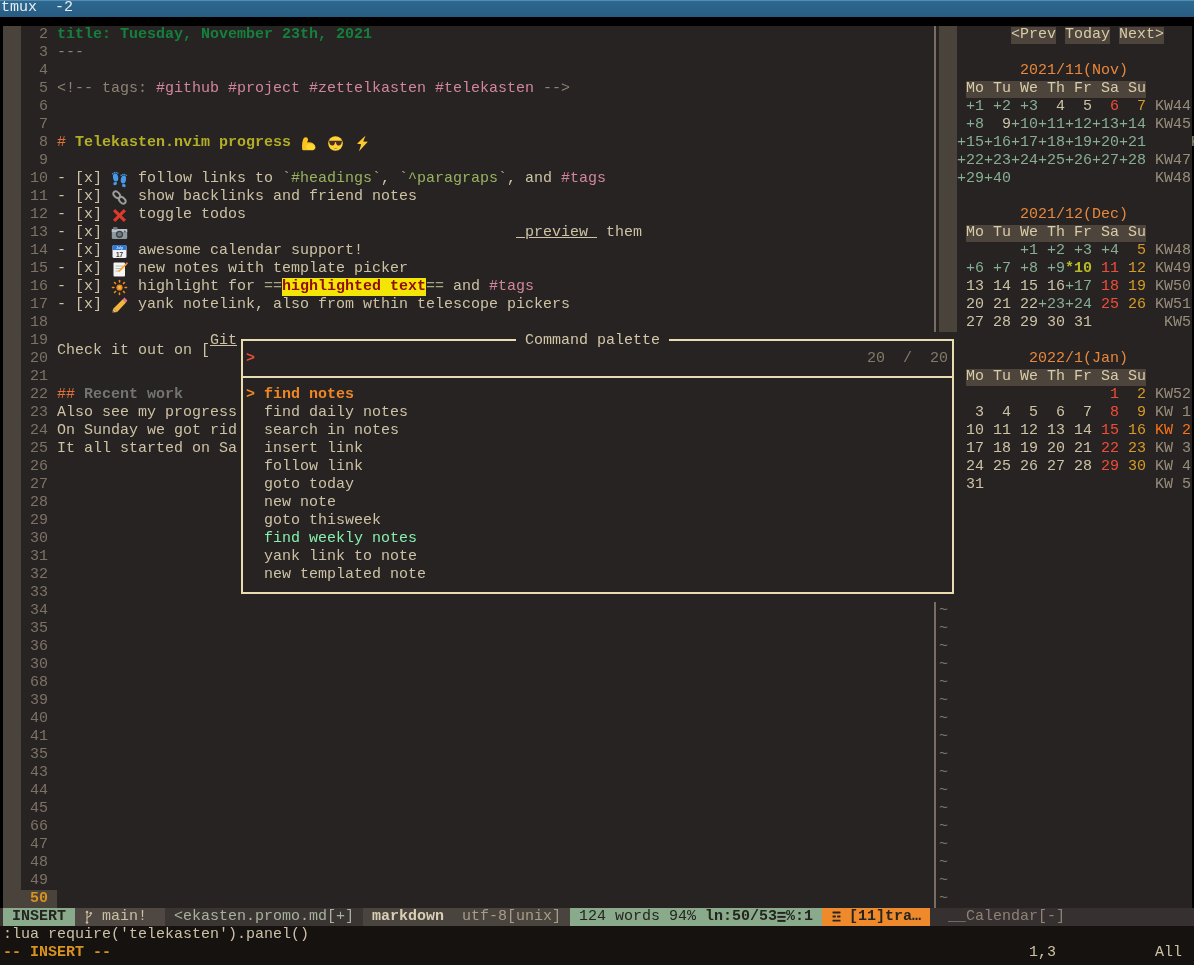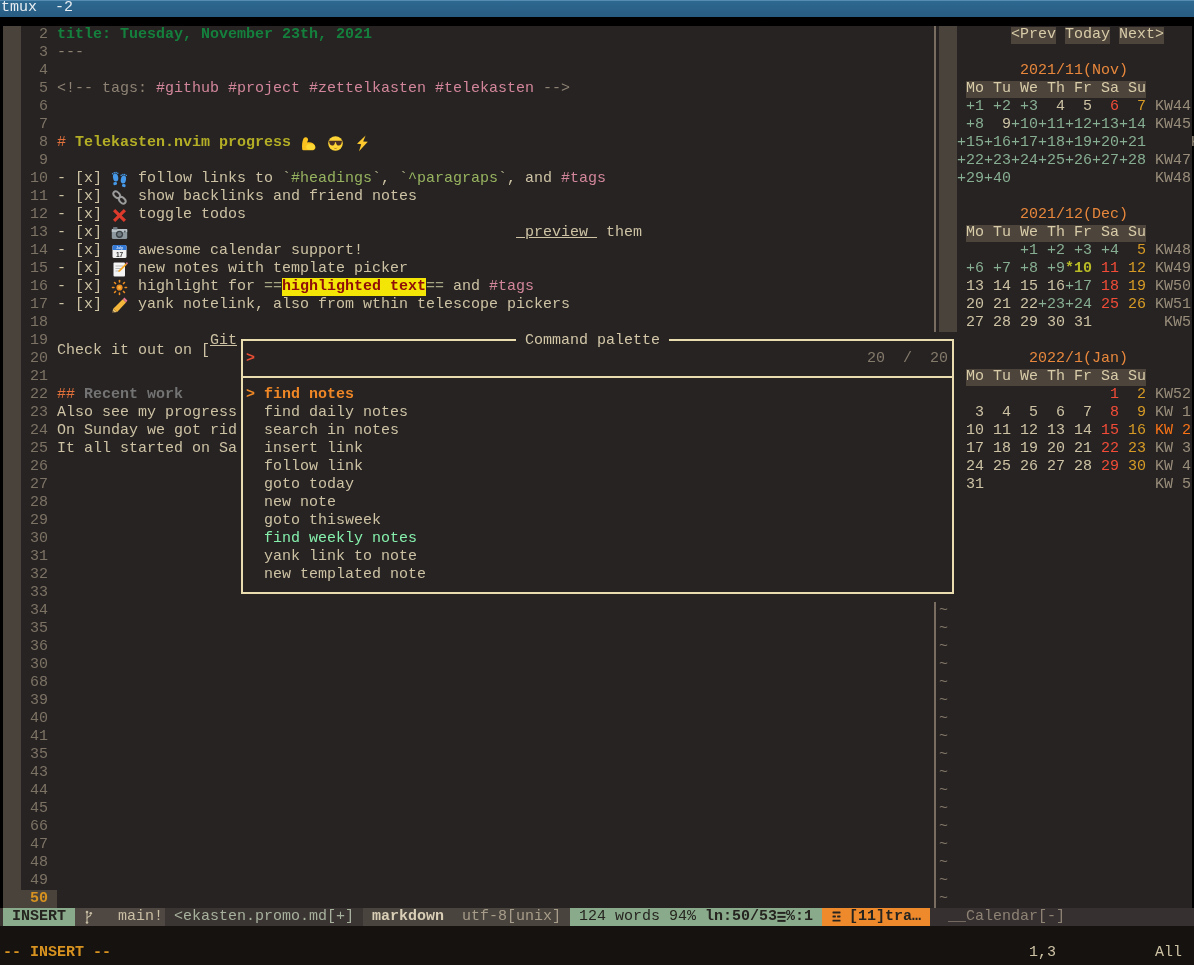--- a/index.html
+++ b/index.html
@@ -262,21 +262,21 @@
 <div class="r" style="left:264.0px;top:548.0px;color:#cdc2a4;">yank link to note</div>
 <div class="r" style="left:264.0px;top:566.0px;color:#cdc2a4;">new templated note</div>
 <div class="bx" style="left:3px;top:908px;width:72px;height:18px;background:#8aab8b;"></div>
 <div class="bx" style="left:75px;top:908px;width:90px;height:18px;background:#4f4741;"></div>
 <div class="bx" style="left:165px;top:908px;width:198px;height:18px;background:#3a3532;"></div>
 <div class="bx" style="left:363px;top:908px;width:207px;height:18px;background:#4a443e;"></div>
 <div class="bx" style="left:570px;top:908px;width:252px;height:18px;background:#8aab8b;"></div>
 <div class="bx" style="left:822px;top:908px;width:108px;height:18px;background:#ef8a2c;"></div>
 <div class="bx" style="left:930px;top:908px;width:264px;height:18px;background:#363130;"></div>
 <div class="r b" style="left:12.0px;top:908.0px;color:#262420;">INSERT</div>
-<div class="r" style="left:102.0px;top:908.0px;color:#cabfa5;margin-left:16px;">main!</div>
+<div class="r" style="left:102.0px;top:908.0px;color:#cabfa5;">main!</div>
 <div class="r" style="left:174.0px;top:908.0px;color:#a8b19e;">&lt;ekasten.promo.md[+]</div>
 <div class="r b" style="left:372.0px;top:908.0px;color:#d9ceb6;">markdown</div>
 <div class="r" style="left:462.0px;top:908.0px;color:#a79d8a;">utf-8[unix]</div>
 <div class="r" style="left:579.0px;top:908.0px;color:#262420;">124 words</div>
 <div class="r" style="left:669.0px;top:908.0px;color:#262420;">94%</div>
 <div class="r b" style="left:705.0px;top:908.0px;color:#262420;">ln</div>
 <div class="r b" style="left:723.0px;top:908.0px;color:#262420;">:50/53</div>
 <div class="r b" style="left:786.0px;top:908.0px;color:#262420;">%:1</div>
 <div class="r b" style="left:849.0px;top:908.0px;color:#262420;">[11]tra</div>
 <div class="r b" style="left:912.0px;top:908.0px;color:#262420;">…</div>
@@ -298,20 +298,21 @@
       <circle cx="6.8" cy="4.2" r="1.3" fill="#c5bba2"></circle>
     </svg>
 <svg style="left:831.5px;top:911px" width="9" height="12" viewBox="0 0 9 12">
       <g fill="#262420">
         <rect x="0.5" y="0.5" width="8" height="1.9" rx="0.4"></rect>
         <rect x="0.5" y="4.6" width="3.4" height="1.9" rx="0.4"></rect>
         <rect x="5.1" y="4.6" width="3.4" height="1.9" rx="0.4"></rect>
         <rect x="0.5" y="8.7" width="8" height="1.9" rx="0.4"></rect>
       </g>
     </svg>
+<div class="r" style="left:3.0px;top:926.0px;color:#ccc1a7;">:lua require('telekasten').panel()</div>
 <div class="r b" style="left:3.0px;top:944.0px;color:#d7921f;">-- INSERT --</div>
 <div class="r" style="left:1029.0px;top:944.0px;color:#cdc2a4;">1,3</div>
 <div class="r" style="left:1155.0px;top:944.0px;color:#cdc2a4;">All</div>
 <svg style="left:300.0px;top:134.5px" width="17" height="17" viewBox="0 0 17 17">
       <path d="M2.2 14.5 C1.8 10 2.2 6.5 3.2 4.2 C3.6 2.6 5.2 1.8 6.6 2.4 C8.0 3.0 8.4 4.4 7.8 5.8 L7.0 7.6 C10.5 6.6 14.2 8.2 15.2 11.2 C16.0 13.4 14.6 15.2 12.2 15.2 L4.2 15.2 C3.0 15.2 2.3 15.0 2.2 14.5 Z" fill="#fbc21f"></path>
       <ellipse cx="10.6" cy="12.1" rx="4.4" ry="3.0" fill="#fdd835"></ellipse>
     </svg>
 <svg style="left:327.0px;top:134.5px" width="17" height="17" viewBox="0 0 17 17">
       <circle cx="8.5" cy="8.5" r="7.3" fill="#fdd335"></circle>
       <path d="M1.6 5.8 L15.4 5.8 L15.4 6.4 L14.8 6.6 C14.8 9.2 13.4 10.6 11.8 10.6 C10.2 10.6 9.2 9.4 9.0 7.2 L8.0 7.2 C7.8 9.4 6.8 10.6 5.2 10.6 C3.6 10.6 2.2 9.2 2.2 6.6 L1.6 6.4 Z" fill="#4a2f27"></path>

